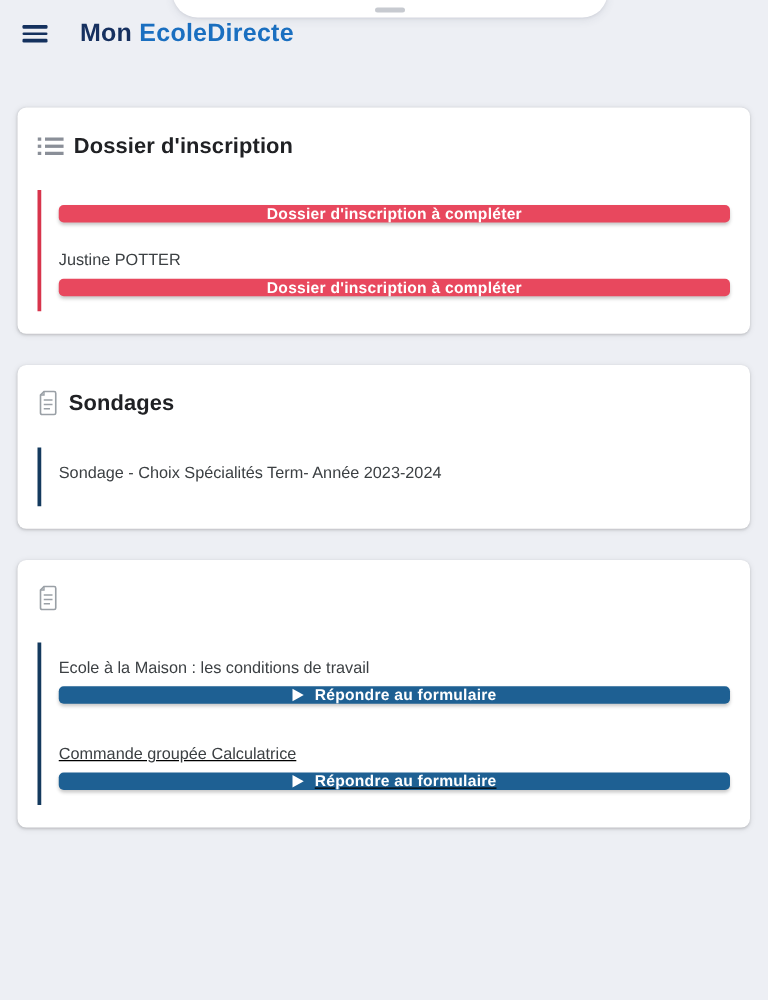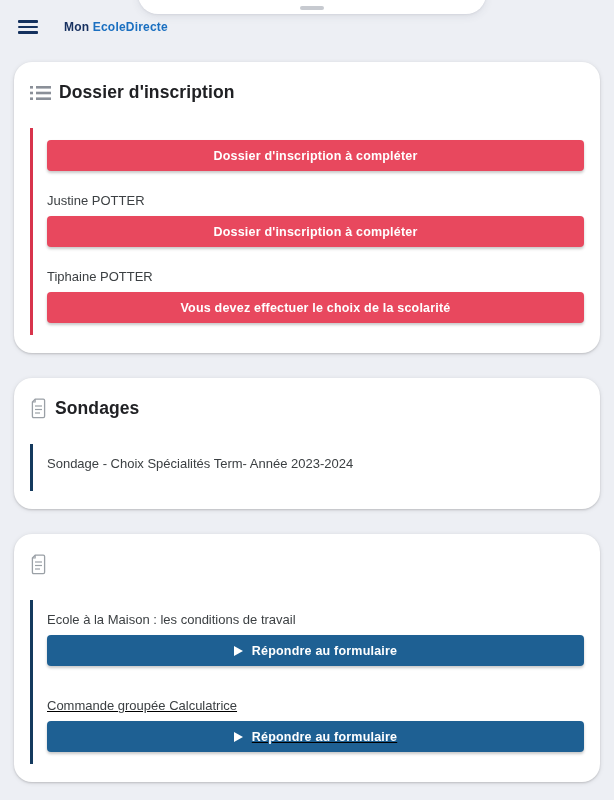--- a/index.html
+++ b/index.html
@@ -22,46 +22,46 @@
     position:absolute; left:50%; transform:translateX(-50%); bottom:4px;
     width:24px; height:4px; border-radius:2px; background:#c7cad0;
   }
 
   
   .app-header {
     height:48px; display:flex; align-items:center; padding:6px 18px 0 18px;
   }
   .hamburger { width:20px; display:flex; flex-direction:column; gap:3px; cursor:pointer; padding:2px 0; }
   .hamburger span { display:block; height:2.5px; border-radius:1px; background:var(--header-icon); }
-  .app-title { margin-left:26px; font-size:12px; font-weight:700; letter-spacing:.2px; }
+  .app-title { margin-left:26px; font-size:20px; font-weight:700; letter-spacing:.2px; }
   .app-title .t1 { color:var(--title-mon); }
   .app-title .t2 { color:var(--title-brand); }
 
   
   .content { padding:14px 14px 0 14px; }
   .card {
-    background:var(--card-bg); border-radius:18px;
+    background:var(--card-bg); border-radius:7px;
     box-shadow:0 1px 2px rgba(0,0,0,.14), 0 1px 5px rgba(0,0,0,.10);
-    padding:20px 16px 18px 16px; margin-bottom:25px;
+    padding:20px 16px 18px 16px; margin-bottom:25px;margin-top:24px;
   }
   .card-header { display:flex; align-items:center; gap:8px; margin-bottom:25px; }
   .card-title { font-size:17.5px; font-weight:600; color:#202124; letter-spacing:.1px; }
   .card-icon { flex:0 0 auto; display:flex; align-items:center; }
 
   .group { border-left:3px solid; padding:12px 0 12px 14px; }
   .group.accent-danger  { border-color:var(--danger-dark); }
   .group.accent-primary { border-color:var(--primary-dark); }
 
   .item { }
   .item + .item { margin-top:22px; }
   .card-questionnaires .item + .item { margin-top:32px;text-decoration:underline; }
   .item-label { font-size:13px; color:#3c4043; margin-bottom:8px; }
 
   .btn {
-    width:100%; height:31px; border:none; border-radius:4px;
+    width:100%; height:14px; border:none; border-radius:4px;
     display:flex; align-items:center; justify-content:center; gap:9px;
     color:#fff; font-family:"Liberation Sans", sans-serif;
     font-size:12.5px; font-weight:700; letter-spacing:.2px;
     cursor:pointer; box-shadow:0 2px 3px rgba(0,0,0,.22);
   }
   .btn-danger  { background:var(--danger); }
   .btn-primary { background:var(--primary); }
   .play-icon {
     width:0; height:0;
     border-left:9px solid #fff;
@@ -107,24 +107,20 @@
       <h2 class="card-title">Dossier d'inscription</h2>
     </div>
     <div class="group accent-danger">
       <div class="item">
         <button class="btn btn-danger">Dossier d'inscription à compléter</button>
       </div>
       <div class="item">
         <div class="item-label">Justine POTTER</div>
         <button class="btn btn-danger">Dossier d'inscription à compléter</button>
       </div>
-      <div class="item">
-        <div class="item-label">Tiphaine POTTER</div>
-        <button class="btn btn-danger">Vous devez effectuer le choix de la scolarité</button>
-      </div>
     </div>
   </section>
 
   <section class="card card-sondages">
     <div class="card-header">
       <span class="card-icon">
         <svg width="17" height="21" viewBox="0 0 17 21">
           <path d="M5.2 1.2 H13.3 Q14.6 1.2 14.6 2.5 V18.3 Q14.6 19.6 13.3 19.6 H3.7 Q2.4 19.6 2.4 18.3 V4 Z" fill="none" stroke="#9aa0a6" stroke-width="1.3"></path>
           <path d="M5.2 1.2 V4 H2.4" fill="none" stroke="#9aa0a6" stroke-width="1.1"></path>
           <line x1="5" y1="8" x2="12" y2="8" stroke="#9aa0a6" stroke-width="1.2"></line>

